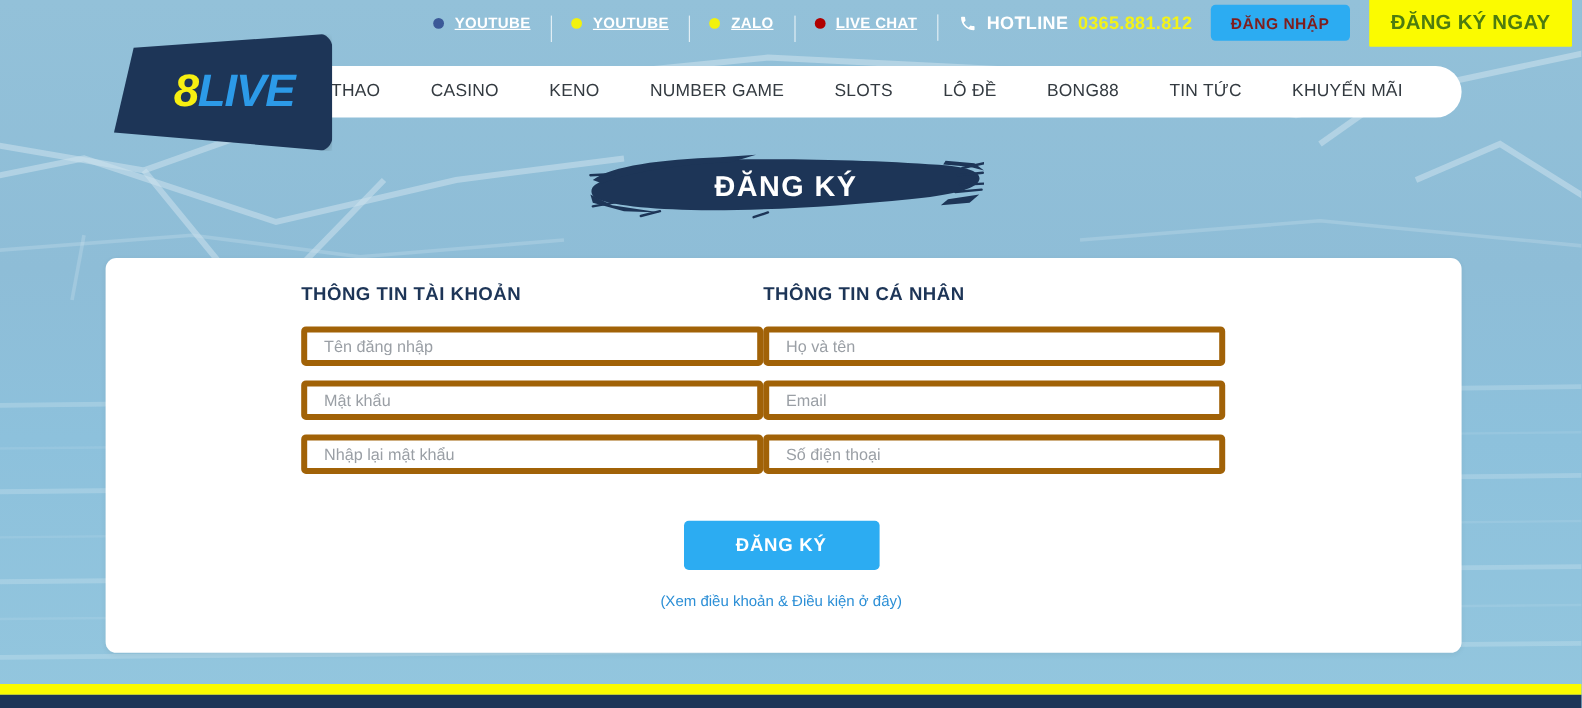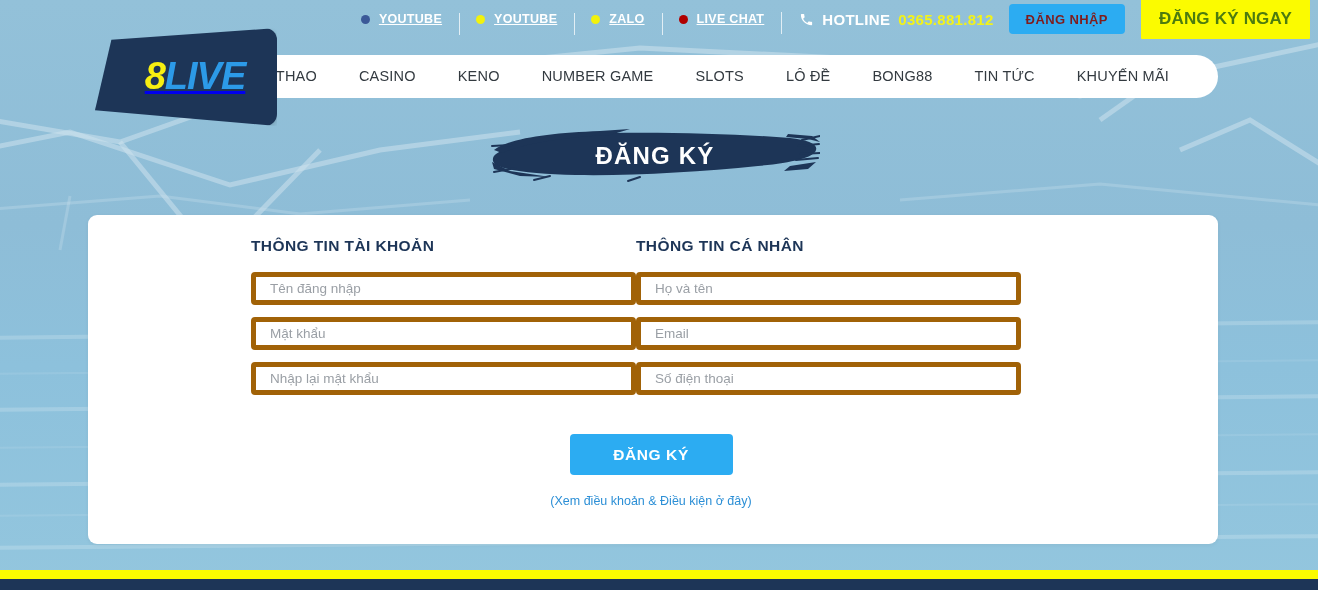--- a/index.html
+++ b/index.html
@@ -150,21 +150,20 @@
     position: absolute;
     left: 0; right: 0;
     top: 29px;
     text-align: center;
     font-size: 38px;
     font-weight: 800;
     font-style: italic;
     letter-spacing: -1px;
     line-height: 1;
     padding-left: 18px;
-    text-decoration: underline;
   }
   .logo-8 { color: #f7ef11; }
   .logo-live { color: #2c9ae8; }
 
   
   .mainnav {
     position: absolute;
     left: 222px; top: 55px;
     width: 996px; height: 43px;
     background: #ffffff;

